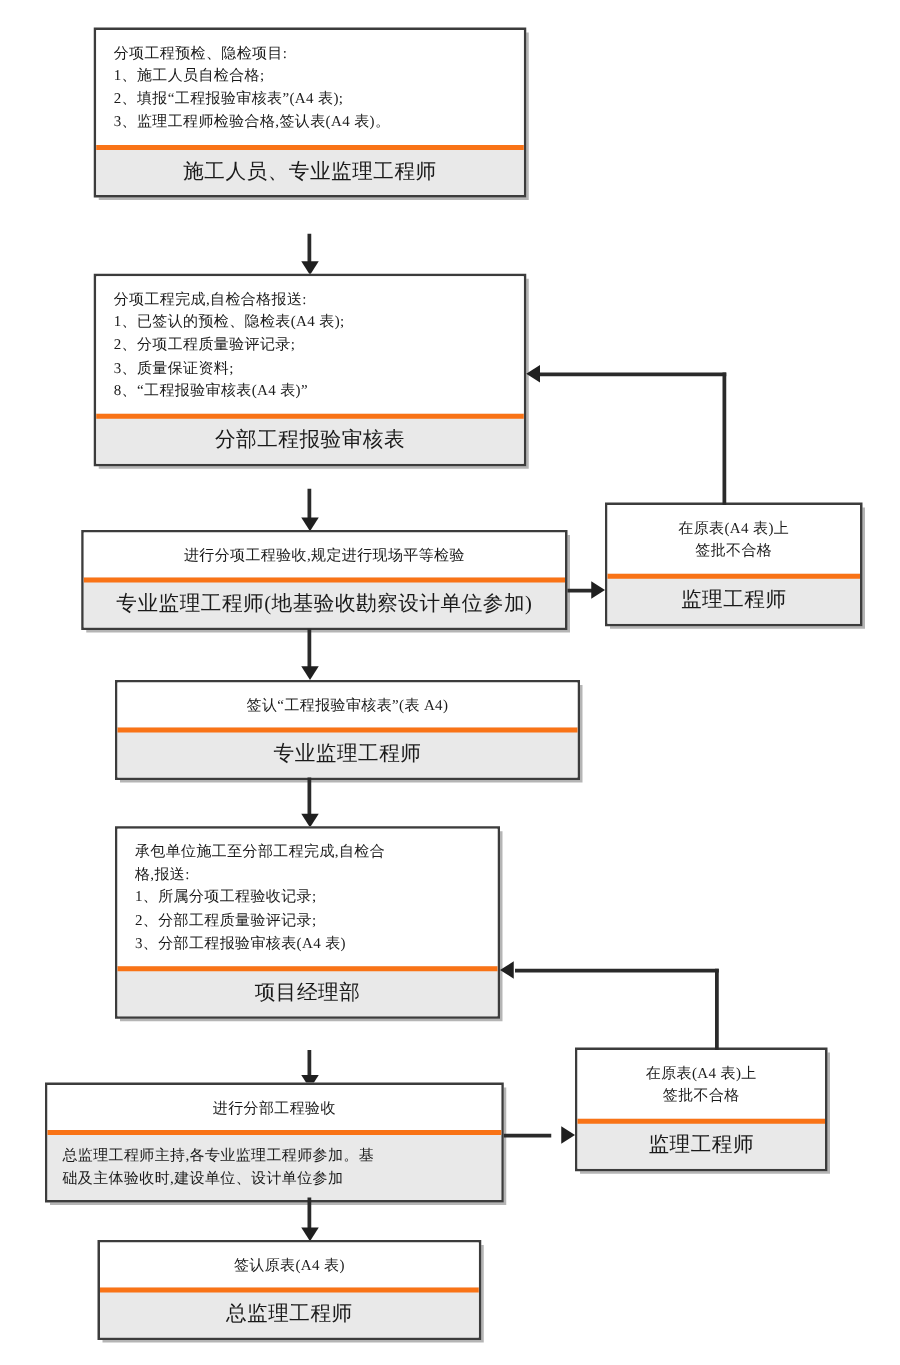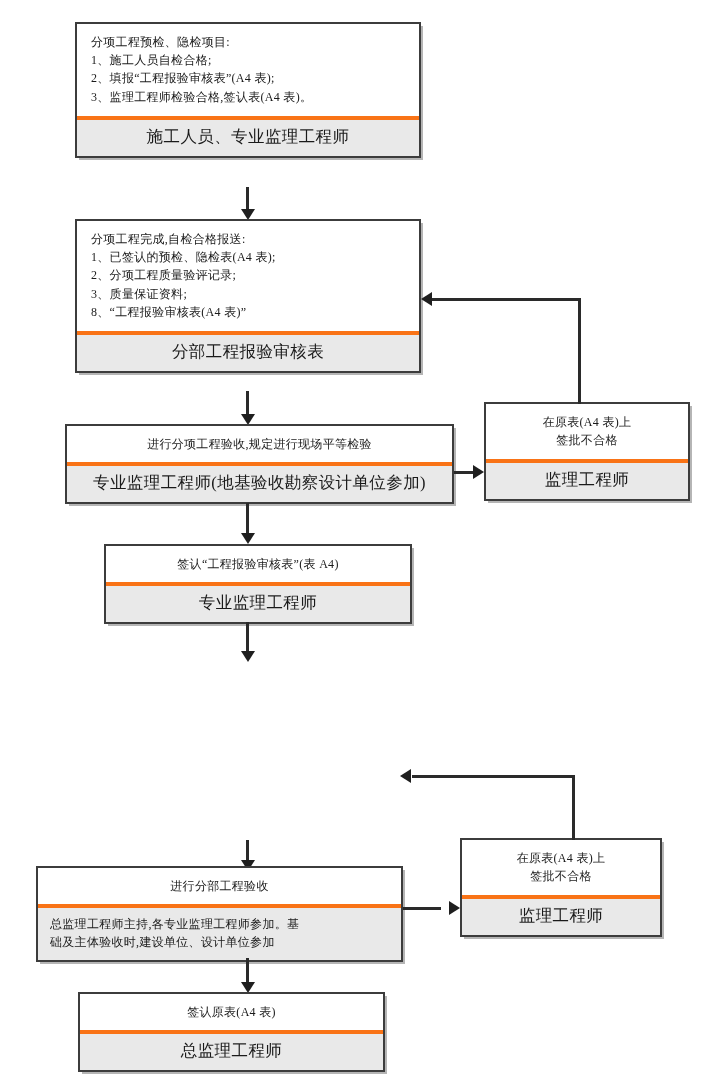--- a/index.html
+++ b/index.html
@@ -130,30 +130,40 @@
   <div class="conn hline" style="left:454px; top:471px; width:22px; height:3px;"></div>
   <div class="arrow right" style="left:473px; top:465px;"></div>
 
   <div class="conn vline" style="left:578px; top:298px; width:3px; height:106px;"></div>
   <div class="conn hline" style="left:432px; top:298px; width:149px; height:3px;"></div>
   <div class="arrow left" style="left:421px; top:292px;"></div>
 
   <div class="conn vline" style="left:246px; top:503px; width:3px; height:33px;"></div>
   <div class="arrow down" style="left:241px; top:533px;"></div>
 
-  <div class="node" style="left:92px; top:544px; width:308px;margin-left:12px;">
+  <div class="node" style="left:92px; top:544px; width:372px;">
     <div class="body center" style="padding:9px 10px;">
       <div class="line">签认“工程报验审核表”(表 A4)</div>
     </div>
     <div class="role">专业监理工程师</div>
   </div>
 
   <div class="conn vline" style="left:246px; top:622px; width:3px; height:32px;"></div>
   <div class="arrow down" style="left:241px; top:651px;"></div>
 
+  <div class="node" style="left:92px; top:661px; width:308px;">
+    <div class="body">
+      <div class="line">承包单位施工至分部工程完成,自检合</div>
+      <div class="line">格,报送:</div>
+      <div class="line">1、所属分项工程验收记录;</div>
+      <div class="line">2、分部工程质量验评记录;</div>
+      <div class="line">3、分部工程报验审核表(A4 表)</div>
+    </div>
+    <div class="role">项目经理部</div>
+  </div>
 
   <div class="conn vline" style="left:246px; top:840px; width:3px; height:23px;"></div>
   <div class="arrow down" style="left:241px; top:860px;"></div>
 
   <div class="node" style="left:36px; top:866px; width:367px;">
     <div class="body center" style="padding:9px 10px;">
       <div class="line">进行分部工程验收</div>
     </div>
     <div class="role" style="text-align:left; padding:7px 10px 8px 12px;">
       <div class="line">总监理工程师主持,各专业监理工程师参加。基</div>

